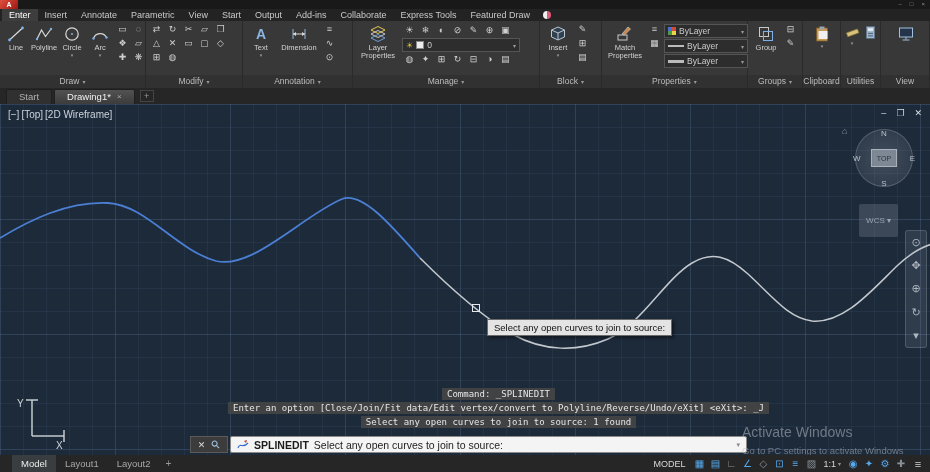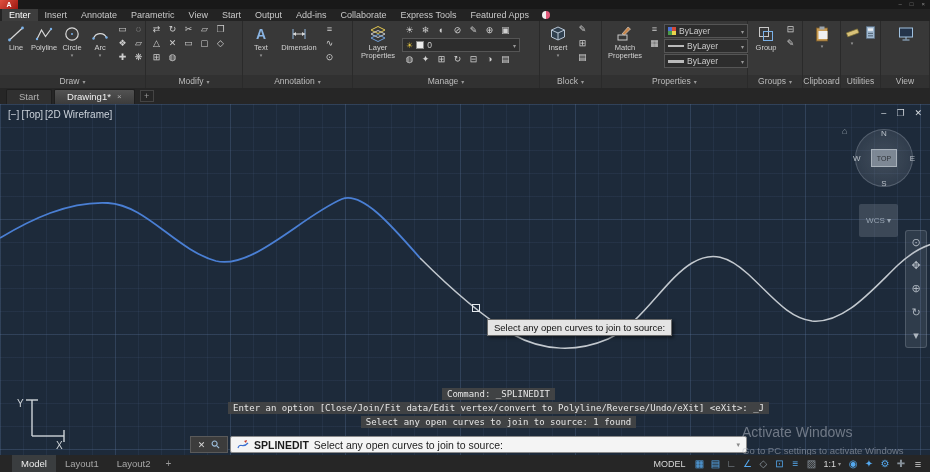--- a/index.html
+++ b/index.html
@@ -117,21 +117,21 @@
     <span class="rtab active">Enter</span>
     <span class="rtab">Insert</span>
     <span class="rtab">Annotate</span>
     <span class="rtab">Parametric</span>
     <span class="rtab">View</span>
     <span class="rtab">Start</span>
     <span class="rtab">Output</span>
     <span class="rtab">Add-ins</span>
     <span class="rtab">Collaborate</span>
     <span class="rtab">Express Tools</span>
-    <span class="rtab">Featured Apps</span>
+    <span class="rtab">Featured Draw</span>
     <span class="tab-dot"></span>
   </div>
 
   <div class="ribbon">
 
     <div class="panel" style="width:146px">
       <div class="panel-body">
         <div class="bigbtn">
           <svg class="bic" viewBox="0 0 18 18">
               <line x1="2.5" y1="15" x2="15.5" y2="3" stroke="#d8d8d8" stroke-width="1.2"></line>

